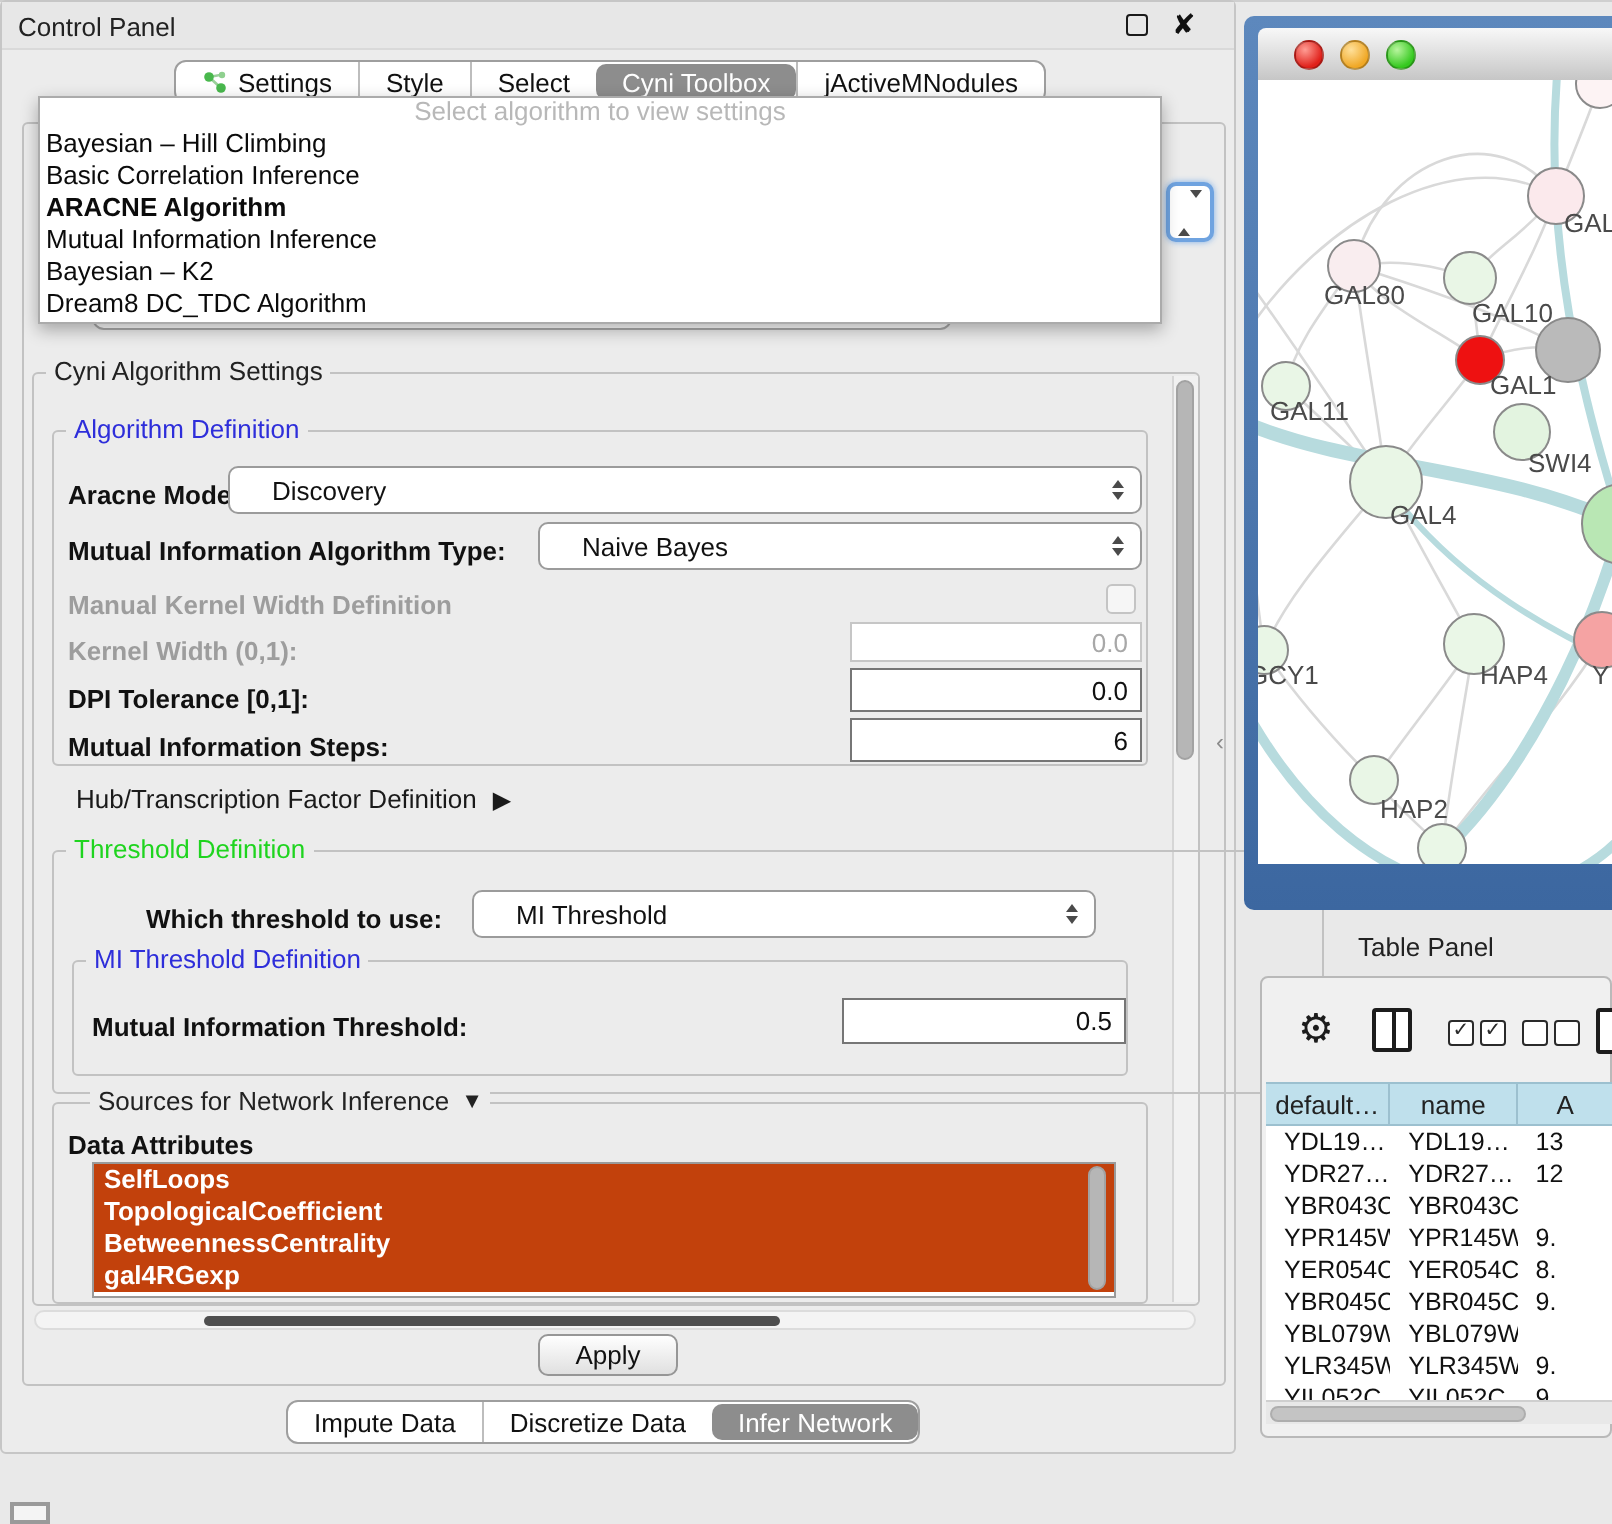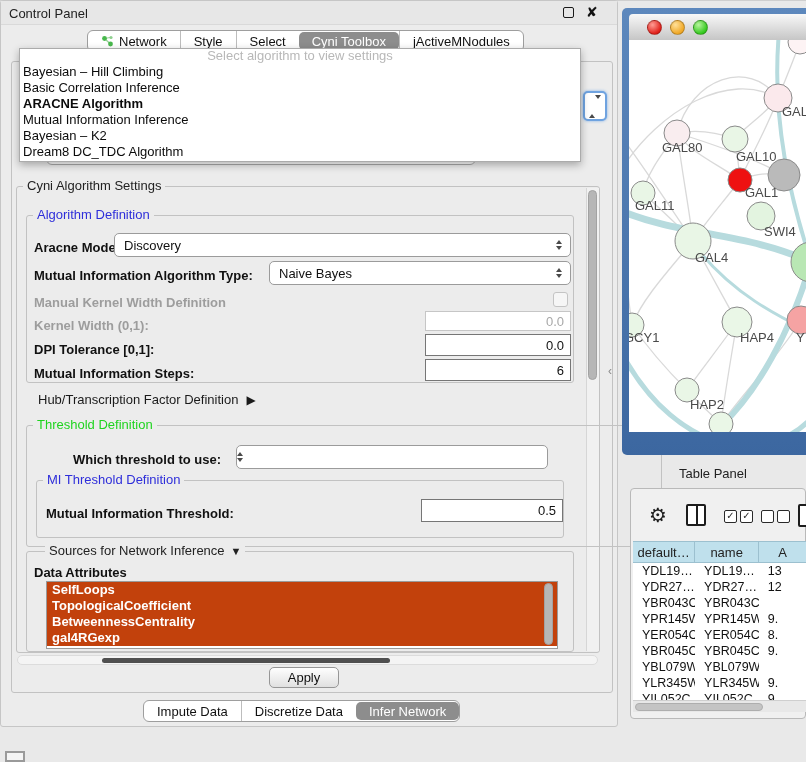--- a/index.html
+++ b/index.html
@@ -19,21 +19,21 @@
   .seg.sel{background:#8d8d8d;color:#fff;border-radius:5px;margin:1px 0;border-left:none;}
   
   .grp{border:1px solid #c2c2c2;border-radius:3px;}
   .grp-legend{position:absolute;top:-9px;left:6px;background:#ececec;padding:0 4px;font-size:13px;color:#222;white-space:nowrap;}
   .leg-blue{color:#2e2eda;}
   .leg-green{color:#1fd41f;}
   .lbl{font-size:13px;font-weight:bold;color:#111;white-space:nowrap;}
   .lbl-dis{font-size:13px;font-weight:bold;color:#9d9d9d;white-space:nowrap;}
   
   .combo{display:flex;align-items:center;background:#fff;border:1px solid #9b9b9b;border-radius:5px;height:24px;}
-  .combo .val{padding-left:9px;font-size:13px;color:#111;flex:1;}
+  .combo .val{padding-left:21px;font-size:13px;color:#111;flex:1;}
   .combo .arrows{display:flex;flex-direction:column;gap:2px;margin-right:8px;}
   .tri-up{width:0;height:0;border-left:3.5px solid transparent;border-right:3.5px solid transparent;border-bottom:4.5px solid #4a4a4a;}
   .tri-dn{width:0;height:0;border-left:3.5px solid transparent;border-right:3.5px solid transparent;border-top:4.5px solid #4a4a4a;}
   
   .tfield{background:#fff;border:1px solid #767676;font-size:13px;color:#111;text-align:right;padding:0 6px;display:flex;align-items:center;justify-content:flex-end;}
   .tfield.dis{border-color:#c6c6c6;color:#a8a8a8;}
   .checkbox{background:#f6f6f6;border:1px solid #c4c4c4;border-radius:3px;}
   
   .popup{background:#fff;border:1px solid #ababab;box-shadow:0 3px 8px rgba(0,0,0,.3);z-index:50;}
   .dd-prompt{font-size:13px;color:#b8b8b8;text-align:center;height:15px;line-height:14px;}
@@ -89,21 +89,21 @@
 
     <div class="abs segbar" style="left:86px;top:29px;">
       <div class="seg">
         <svg width="13" height="13" viewBox="0 0 13 13">
           <line x1="3.5" y1="3.5" x2="9.5" y2="9" stroke="#9ad09a" stroke-width="1.4"></line>
           <line x1="3.5" y1="3.5" x2="9" y2="2.5" stroke="#9ad09a" stroke-width="1.2"></line>
           <circle cx="3.5" cy="3.5" r="2.4" fill="#49b84d"></circle>
           <circle cx="9.5" cy="9" r="2.4" fill="#49b84d"></circle>
           <circle cx="10" cy="2.5" r="1.6" fill="#8fd08f"></circle>
         </svg>
-        <span>Network</span>
+        <span>Settings</span>
       </div>
       <div class="seg">
           <span>Style</span>
         </div>
       <div class="seg">
           <span>Select</span>
         </div>
       <div class="seg sel">
           <span>Cyni Toolbox</span>
         </div>
@@ -167,20 +167,21 @@
     <div class="abs" style="left:37px;top:391px;font-size:13px;color:#1a1a1a;display:flex;align-items:center;gap:8px;">
       <span>Hub/Transcription Factor Definition</span>
       <span style="font-size:12px;">▶</span>
     </div>
 
     <div class="abs grp" style="left:25px;top:424px;width:636px;height:122px;">
       <span class="grp-legend leg-green">Threshold Definition</span>
     </div>
     <div class="abs lbl" style="left:72px;top:451px;">Which threshold to use:</div>
     <div class="abs combo" style="left:235px;top:444px;width:312px;">
+      <span class="val">MI Threshold</span>
       <span class="arrows">
           <span class="tri-up"></span>
           <span class="tri-dn"></span>
         </span>
     </div>
     <div class="abs grp" style="left:35px;top:479px;width:528px;height:58px;">
       <span class="grp-legend leg-blue">MI Threshold Definition</span>
     </div>
     <div class="abs lbl" style="left:45px;top:505px;">Mutual Information Threshold:</div>
     <div class="abs tfield" style="left:420px;top:498px;width:142px;height:23px;">

